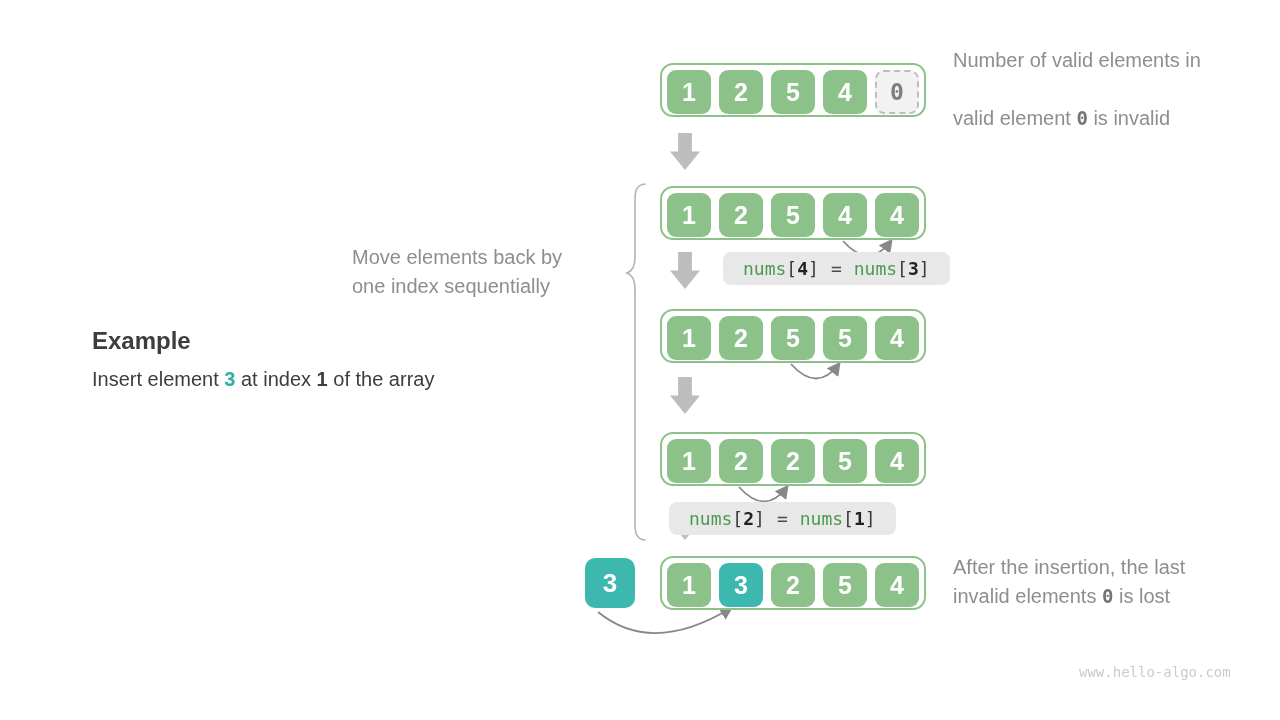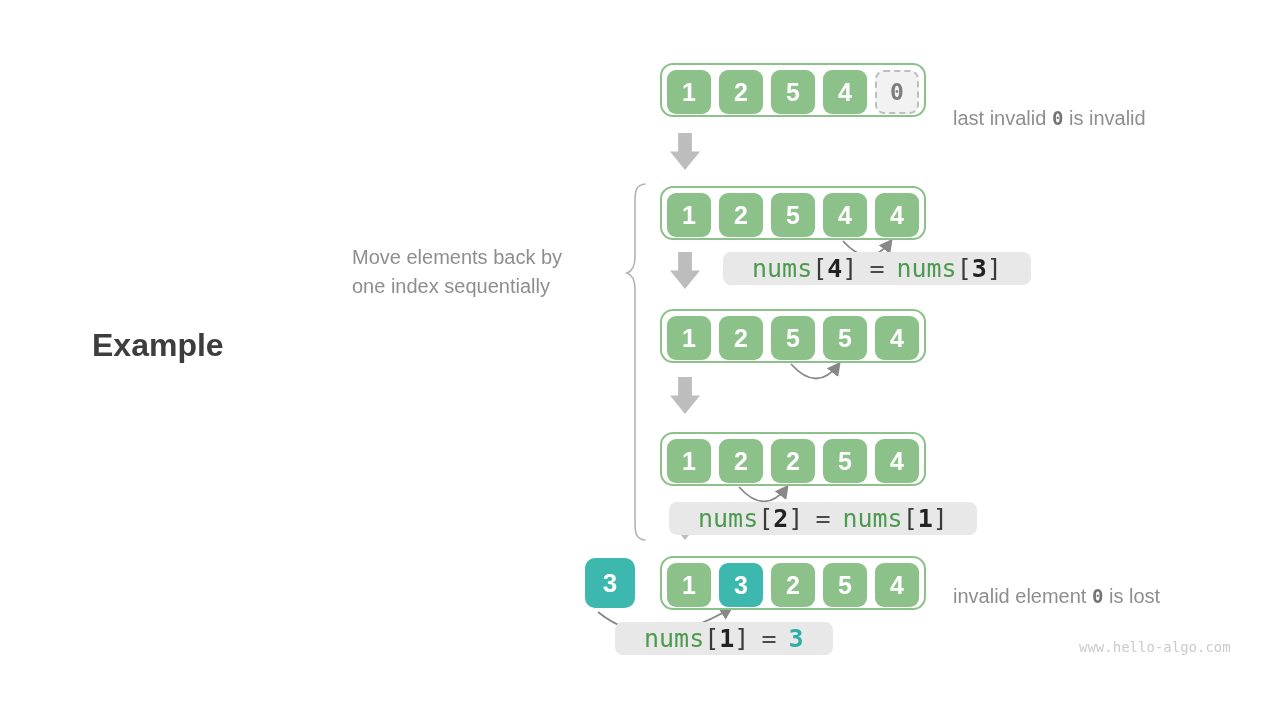--- a/index.html
+++ b/index.html
@@ -30,33 +30,33 @@
   }
 
   
   .darr{
     position:absolute;width:30px;height:37px;background:var(--arrow_gray);
     clip-path:polygon(27% 0,73% 0,73% 50%,100% 50%,50% 100%,0 50%,27% 50%);
   }
 
   
   .label{
-    position:absolute;background:var(--label_bg);border-radius:8px;padding:3px 29px;
-    font-family:"DejaVu Sans Mono", monospace;font-size:25px;line-height:27px;white-space:nowrap;
+    position:absolute;background:var(--label_bg);border-radius:8px;padding:3px 20px;
+    font-family:"DejaVu Sans Mono", monospace;font-size:18px;line-height:27px;white-space:nowrap;
   }
   .label .fn{color:var(--mono_green);}
   .label .br{color:var(--mono_dark);}
   .label .idx{color:var(--idx_dark);font-weight:bold;}
   .label .eq{color:#4a4a4a;padding:0 12px;}
   .label .val{color:var(--teal_text);font-weight:bold;}
 
   
   .note{position:absolute;color:var(--gray_text);font-size:20px;line-height:29px;}
   .note .code{font-family:"DejaVu Sans Mono", monospace;font-weight:bold;color:#757575;font-size:19px;}
-  .heading{position:absolute;color:var(--dark_text);font-size:32px;font-weight:bold;}
+  .heading{position:absolute;color:var(--dark_text);font-size:24px;font-weight:bold;}
   .sentence{position:absolute;color:var(--dark_text);font-size:20px;}
   .sentence .tval{color:var(--teal_text);font-weight:bold;}
   .sentence .ival{color:var(--dark_text);font-weight:bold;}
   .watermark{
     position:absolute;font-family:"DejaVu Sans Mono", monospace;font-size:14px;color:var(--watermark);
   }
 </style>
 </head>
 <body>
 
@@ -120,35 +120,37 @@
   <div class="darr" style="left:670px;top:133px"></div>
   <div class="darr" style="left:670px;top:252px"></div>
   <div class="darr" style="left:670px;top:377px"></div>
   <div class="darr" style="left:670px;top:503px"></div>
 
   <div class="label" style="left:723px;top:252px"><span class="fn">nums</span><span class="br">[</span><span class="idx">4</span><span class="br">]</span><span class="eq">=</span><span class="fn">nums</span><span class="br">[</span><span class="idx">3</span><span class="br">]</span></div>
 
 
   <div class="label" style="left:669px;top:502px"><span class="fn">nums</span><span class="br">[</span><span class="idx">2</span><span class="br">]</span><span class="eq">=</span><span class="fn">nums</span><span class="br">[</span><span class="idx">1</span><span class="br">]</span></div>
 
-  <div class="label" style="left:615px;top:622px"><span class="fn">nums</span><span class="br">[</span><span class="idx">1</span><span class="br">]</span><span class="eq">=</span><span class="val">3</span></div>
 
   <div class="note" style="left:953px;top:46px;width:320px">
+    <span>Number of valid elements in</span><br>
     <br>
-    <br>
-    <span>last invalid </span><span class="code">0</span><span> is invalid</span>
+    <span>valid element </span><span class="code">0</span><span> is invalid</span>
   </div>
 
   <div class="note" style="left:352px;top:243px">
     <span>Move elements back by</span><br>
     <span>one index sequentially</span>
   </div>
 
   <div class="note" style="left:953px;top:553px;width:320px">
-    <br>
-    <span>invalid element </span><span class="code">0</span><span> is lost</span>
+    <span>After the insertion, the last</span><br>
+    <span>invalid elements </span><span class="code">0</span><span> is lost</span>
   </div>
 
   <div class="heading" style="left:92px;top:327px">Example</div>
+  <div class="sentence" style="left:92px;top:368px">
+    <span>Insert element </span><span class="tval">3</span><span> at index </span><span class="ival">1</span><span> of the array</span>
+  </div>
 
-  <div class="watermark" style="left:1079px;top:639px">www.hello-algo.com</div>
+  <div class="watermark" style="left:1079px;top:664px">www.hello-algo.com</div>
 
 </div>
 
 </body></html>

